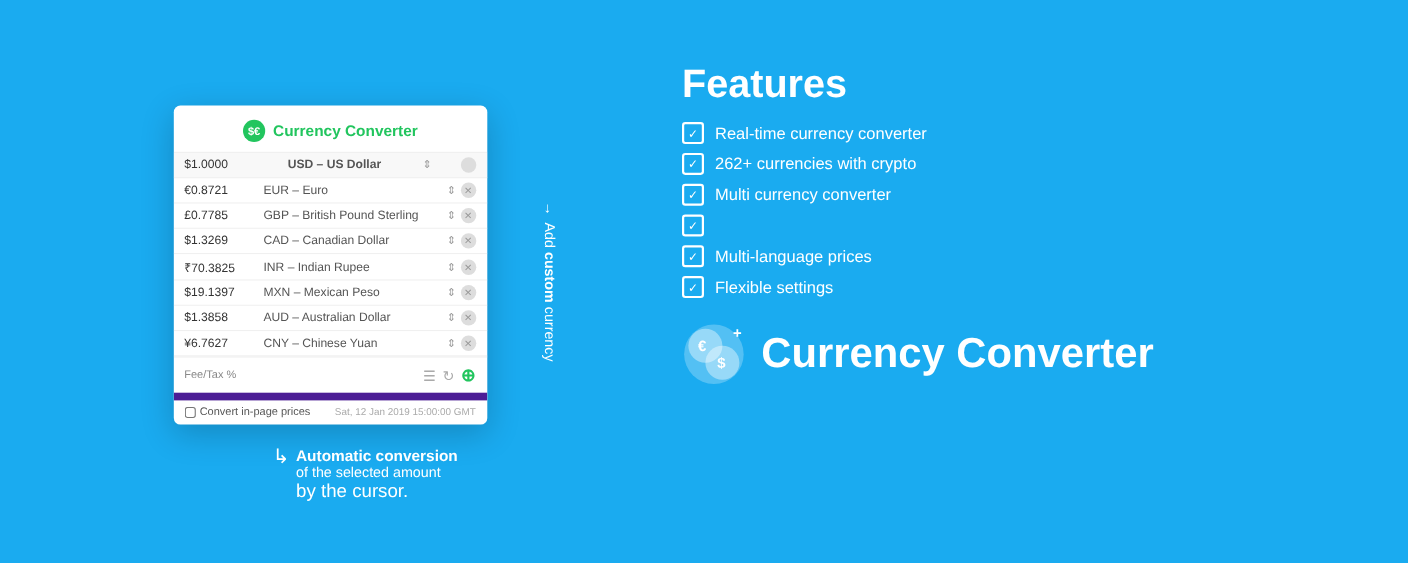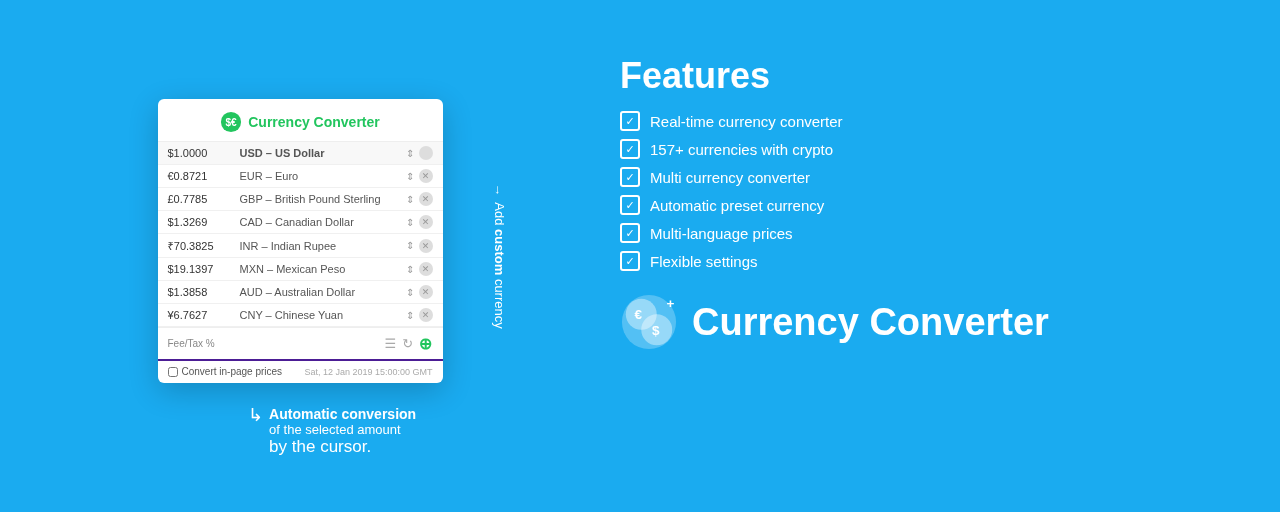--- a/index.html
+++ b/index.html
@@ -88,20 +88,21 @@
     .currency-row {
       display: flex;
       align-items: center;
       padding: 4px 10px;
       border-bottom: 1px solid #f0f0f0;
       font-size: 11px;
     }
 
     .currency-row.first-row {
       background: #f8f8f8;
+      gap: 22px;
     }
 
     .currency-amount {
       width: 72px;
       color: #333;
       font-weight: 500;
       font-size: 11px;
     }
 
     .currency-name {
@@ -156,23 +157,22 @@
 
     .footer-icon-green {
       color: #22c55e;
       font-size: 16px;
       font-weight: bold;
     }
 
     .widget-bottom {
       padding: 5px 10px 6px;
       display: flex;
-      align-items: center;
       justify-content: space-between;
-      border-top: 2px solid #4c1d95;
+      border-top: 7px solid #4c1d95;
     }
 
     .convert-checkbox {
       display: flex;
       align-items: center;
       gap: 4px;
       font-size: 10px;
       color: #555;
     }
 
@@ -367,29 +367,28 @@
 
 <div class="right-section">
   <h2 class="features-title">Features</h2>
 
   <div class="feature-item">
     <div class="check-icon">✓</div>
     <span>Real-time currency converter</span>
   </div>
   <div class="feature-item">
     <div class="check-icon">✓</div>
-    <span>157+ currencies with crypto</span>
+    <span>262+ currencies with crypto</span>
   </div>
   <div class="feature-item">
     <div class="check-icon">✓</div>
     <span>Multi currency converter</span>
   </div>
   <div class="feature-item">
     <div class="check-icon">✓</div>
-    <span>Automatic preset currency</span>
   </div>
   <div class="feature-item">
     <div class="check-icon">✓</div>
     <span>Multi-language prices</span>
   </div>
   <div class="feature-item">
     <div class="check-icon">✓</div>
     <span>Flexible settings</span>
   </div>
 

